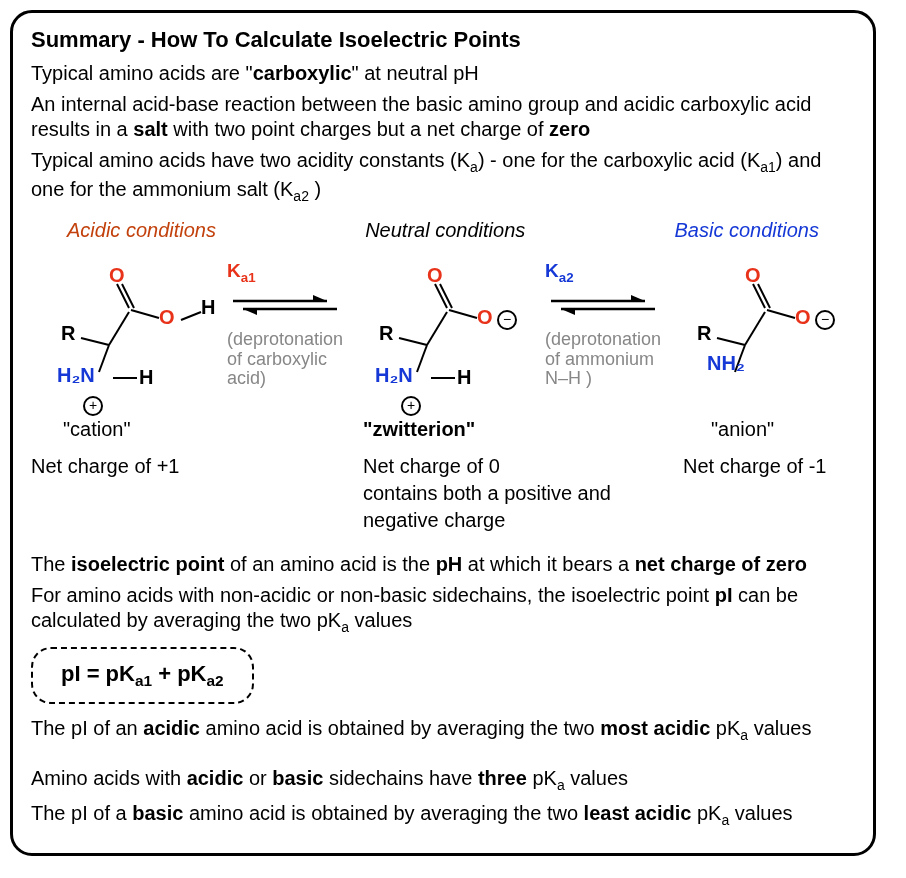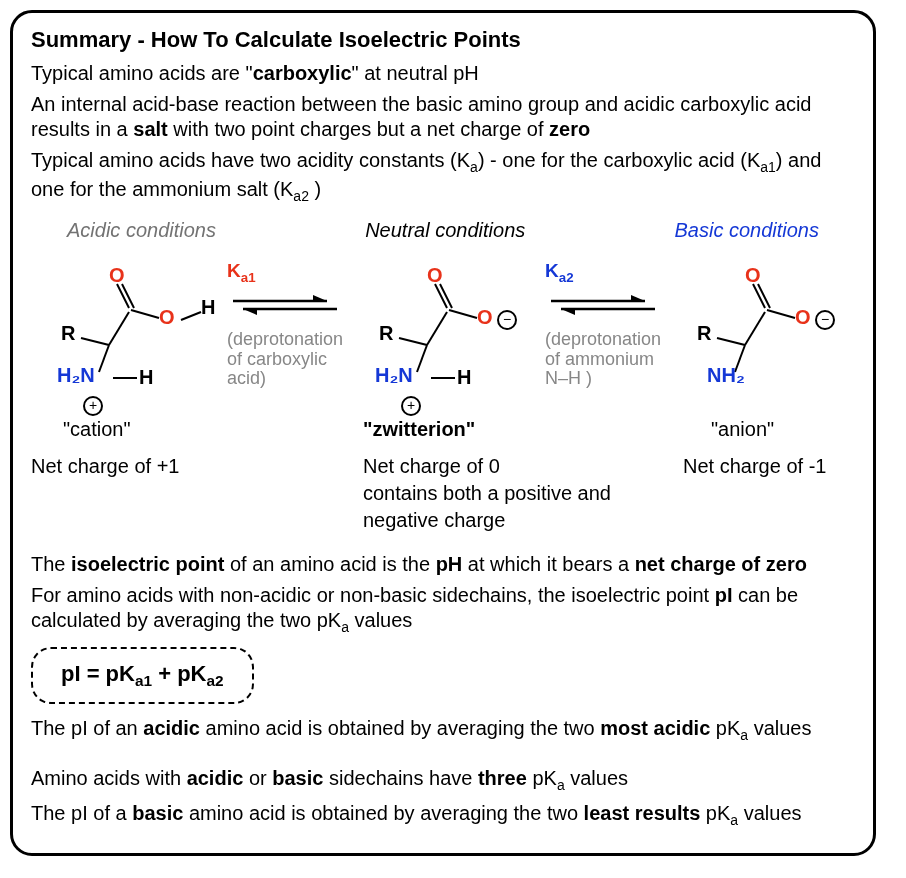--- a/index.html
+++ b/index.html
@@ -27,21 +27,21 @@
   }
   .b { font-weight: bold; }
   .sub { font-size: 0.7em; vertical-align: sub; }
   .conditions-row {
     display: flex;
     justify-content: space-between;
     margin-top: 14px;
     font-style: italic;
     font-size: 20px;
   }
-  .c-acid { color: #737373; margin-left: 36px; }
+  .c-acid { color: #c2410c; margin-left: 36px; }
   .c-neutral { color: #000; }
   .c-basic { color: #1538D6; margin-right: 36px; }
 
   .diagram {
     display: flex;
     align-items: flex-start;
     margin-top: 18px;
     gap: 6px;
   }
   .mol {
@@ -197,21 +197,21 @@
         <line x1="98" y1="48" x2="86" y2="24" stroke="#000" stroke-width="2"></line>
         <line x1="103" y1="48" x2="91" y2="24" stroke="#000" stroke-width="2"></line>
         <line x1="100" y1="50" x2="128" y2="58" stroke="#000" stroke-width="2"></line>
         <line x1="78" y1="85" x2="50" y2="78" stroke="#000" stroke-width="2"></line>
         <line x1="78" y1="85" x2="68" y2="112" stroke="#000" stroke-width="2"></line>
       </svg>
       <span class="atom red" style="left:78px; top:4px;">O</span>
       <span class="atom red" style="left:128px; top:46px;">O</span>
       <span class="atom black" style="left:148px; top:44px;"><span class="circ">−</span></span>
       <span class="atom black" style="left:30px; top:62px;">R</span>
-      <span class="atom blue" style="left:40px; top:104px;">NH₂</span>
+      <span class="atom blue" style="left:40px; top:92px;">NH₂</span>
     </div>
   </div>
 
   <div class="labels-row">
     <div class="col col1">
       <div>"cation"</div>
       <div style="height:10px"></div>
       <div style="margin-left:-32px">Net charge of +1</div>
     </div>
     <div class="col col2">
@@ -243,16 +243,16 @@
 
   <div class="line" style="margin-top:12px">
     <span>The pI of an </span><span class="b">acidic</span><span> amino acid is obtained by averaging the two </span><span class="b">most acidic</span><span> pK</span><span class="sub">a</span><span> values</span>
   </div>
 
   <div class="line" style="margin-top:22px">
     <span>Amino acids with </span><span class="b">acidic</span><span> or </span><span class="b">basic</span><span> sidechains have </span><span class="b">three</span><span> pK</span><span class="sub">a</span><span> values</span>
   </div>
 
   <div class="line">
-    <span>The pI of a </span><span class="b">basic</span><span> amino acid is obtained by averaging the two </span><span class="b">least results</span><span> pK</span><span class="sub">a</span><span> values</span>
+    <span>The pI of a </span><span class="b">basic</span><span> amino acid is obtained by averaging the two </span><span class="b">least acidic</span><span> pK</span><span class="sub">a</span><span> values</span>
   </div>
 
 </div>
 
 </body></html>

